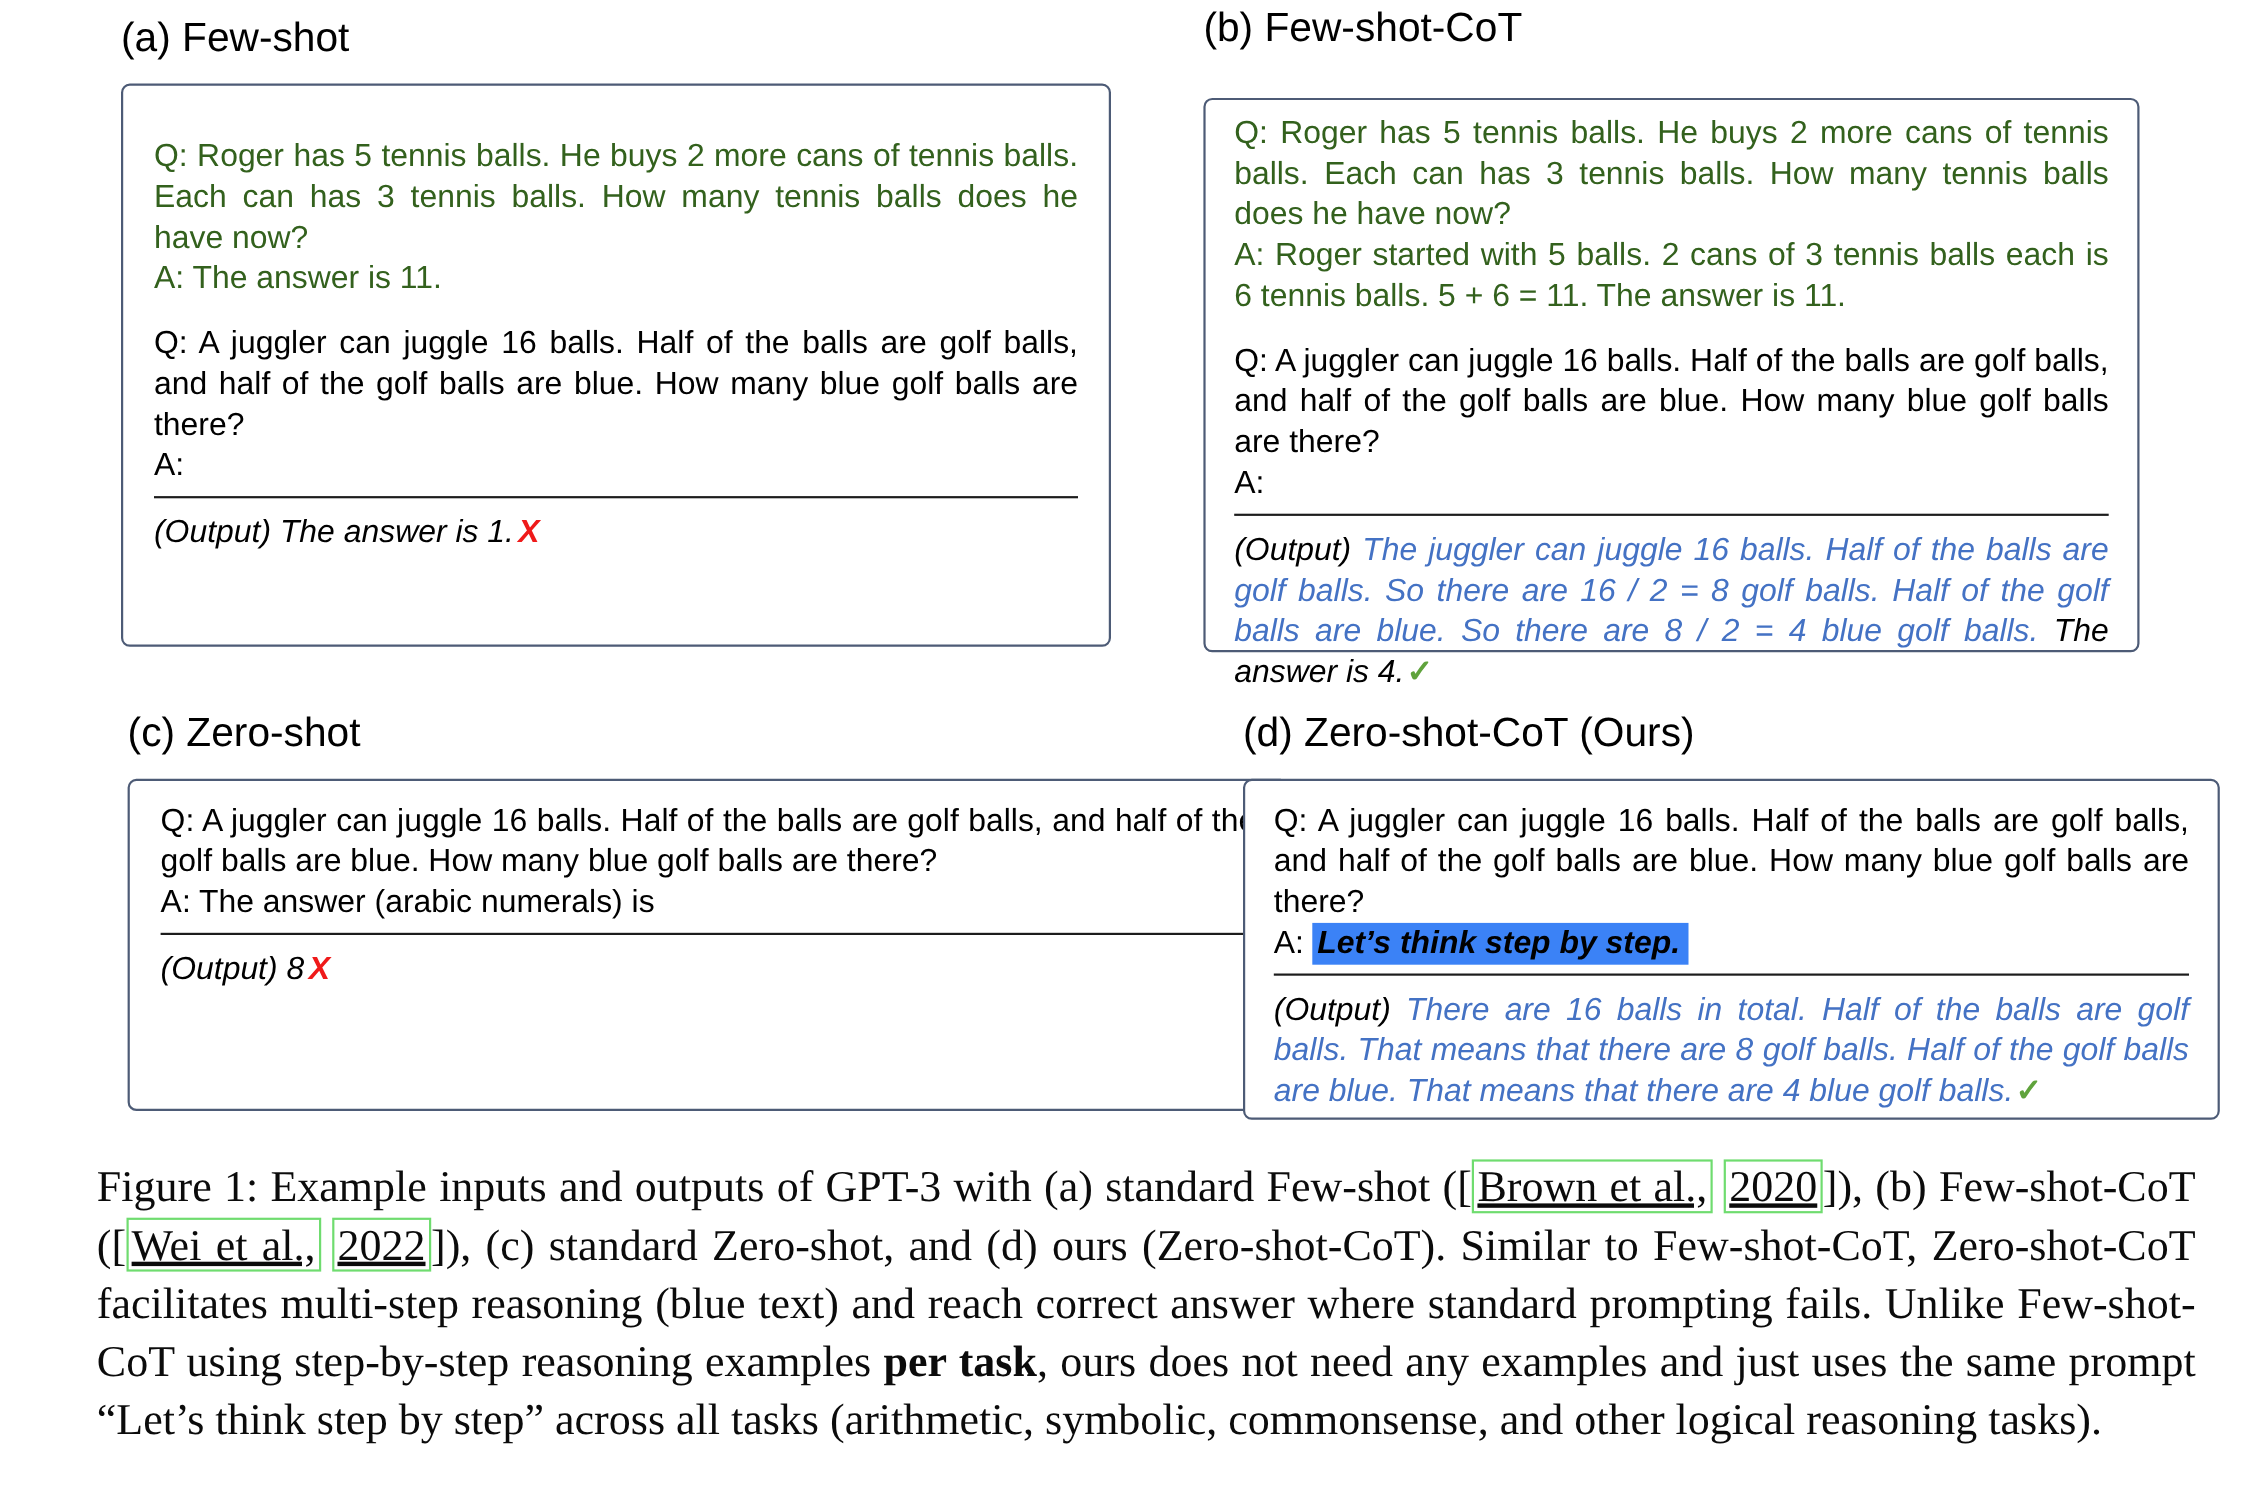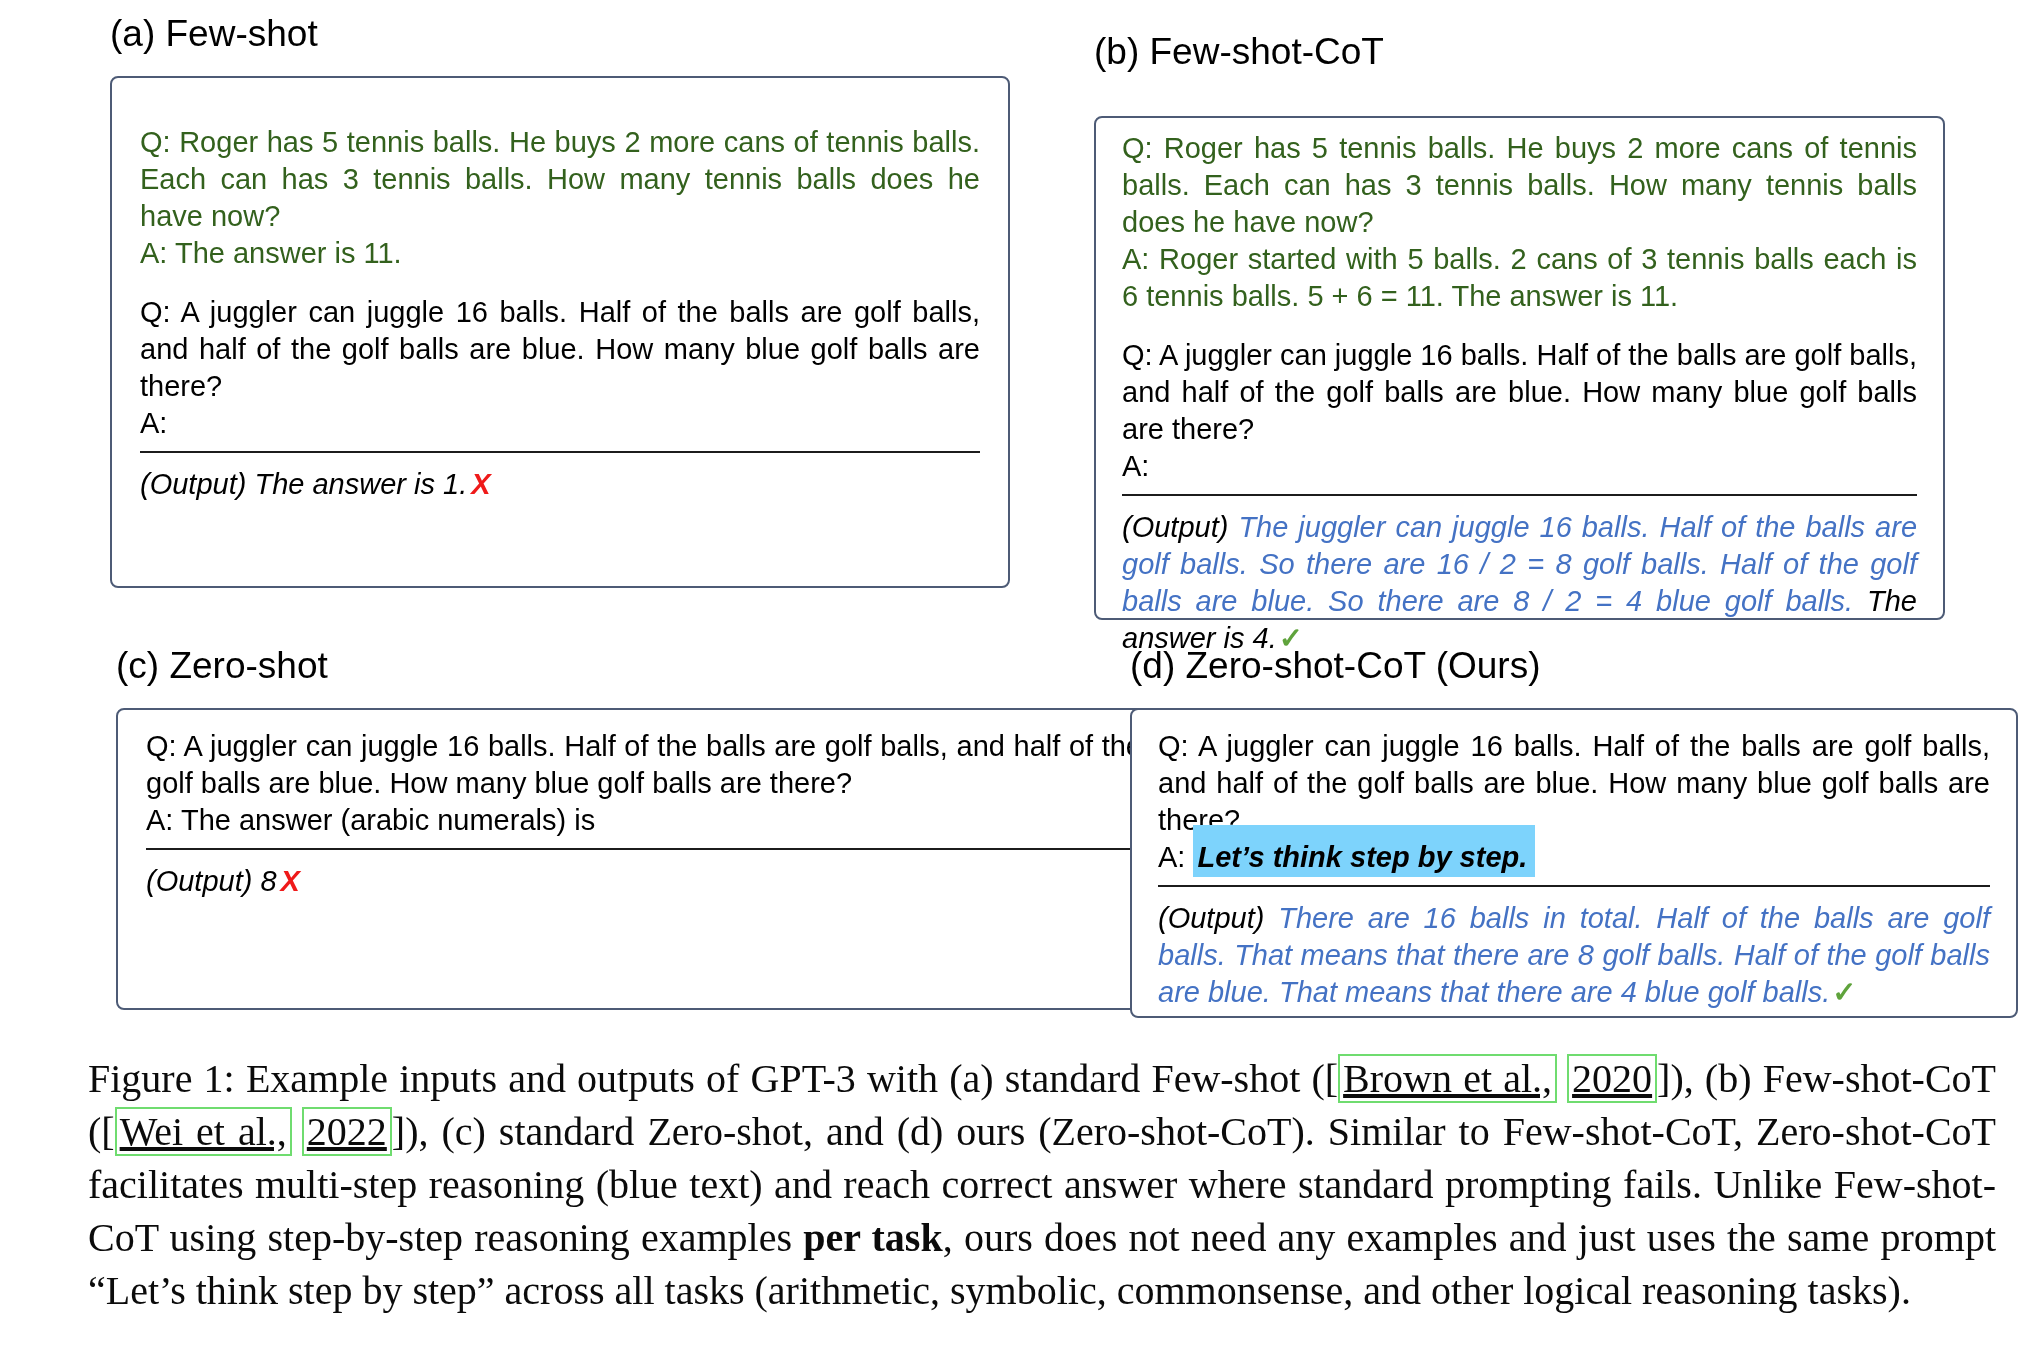--- a/index.html
+++ b/index.html
@@ -5,21 +5,21 @@
   html,body{margin:0;padding:0;background:#ffffff;}
   body{
     position:relative;
     width:2038px;height:1372px;
     font-family:"Liberation Sans",sans-serif;
     color:#000;
     overflow:hidden;
   }
   .panel{position:absolute;}
   #panel-a{left:110px;top:10px;width:900px;}
-  #panel-b{left:1094px;top:28px;width:851px;}
+  #panel-b{left:1094px;top:1px;width:851px;}
   #panel-c{left:116px;top:642px;width:1056px;}
   #panel-d{left:1094px;top:642px;width:888px;margin-left:36px;}
 
   .ptitle{
     margin:0;height:48px;
     font-size:37px;font-weight:400;line-height:48px;
     text-align:left;color:#000;
   }
   .pbox{
     box-sizing:border-box;
@@ -36,22 +36,22 @@
   .justify{text-align:justify;}
   .green{color:#33611d;}
   .qgap{margin-top:22px;}
   .rule{border:none;border-top:2px solid #1c1c1c;margin:9px 0 0 0;}
   .out{margin-top:13px;font-style:italic;}
   .blue{color:#4472c4;font-style:italic;}
   .wrong{color:#ef1a1a;font-weight:bold;font-style:italic;padding-left:4px;}
   .right{color:#5fa33c;font-weight:bold;font-style:normal;padding-left:2px;}
   .trigger{
     font-weight:bold;font-style:italic;
-    background:#7dd3fc;
-    padding:16px 8px 4px 4px;
+    background:#3b82f6;
+    padding:2px 8px 4px 4px;
   }
 
   #caption{
     position:absolute;left:88px;top:1052px;width:1908px;
     font-family:"Liberation Serif",serif;
     font-size:40px;line-height:53px;
     text-align:justify;color:#0b0b0b;
     margin:0;
   }
   .cite{

